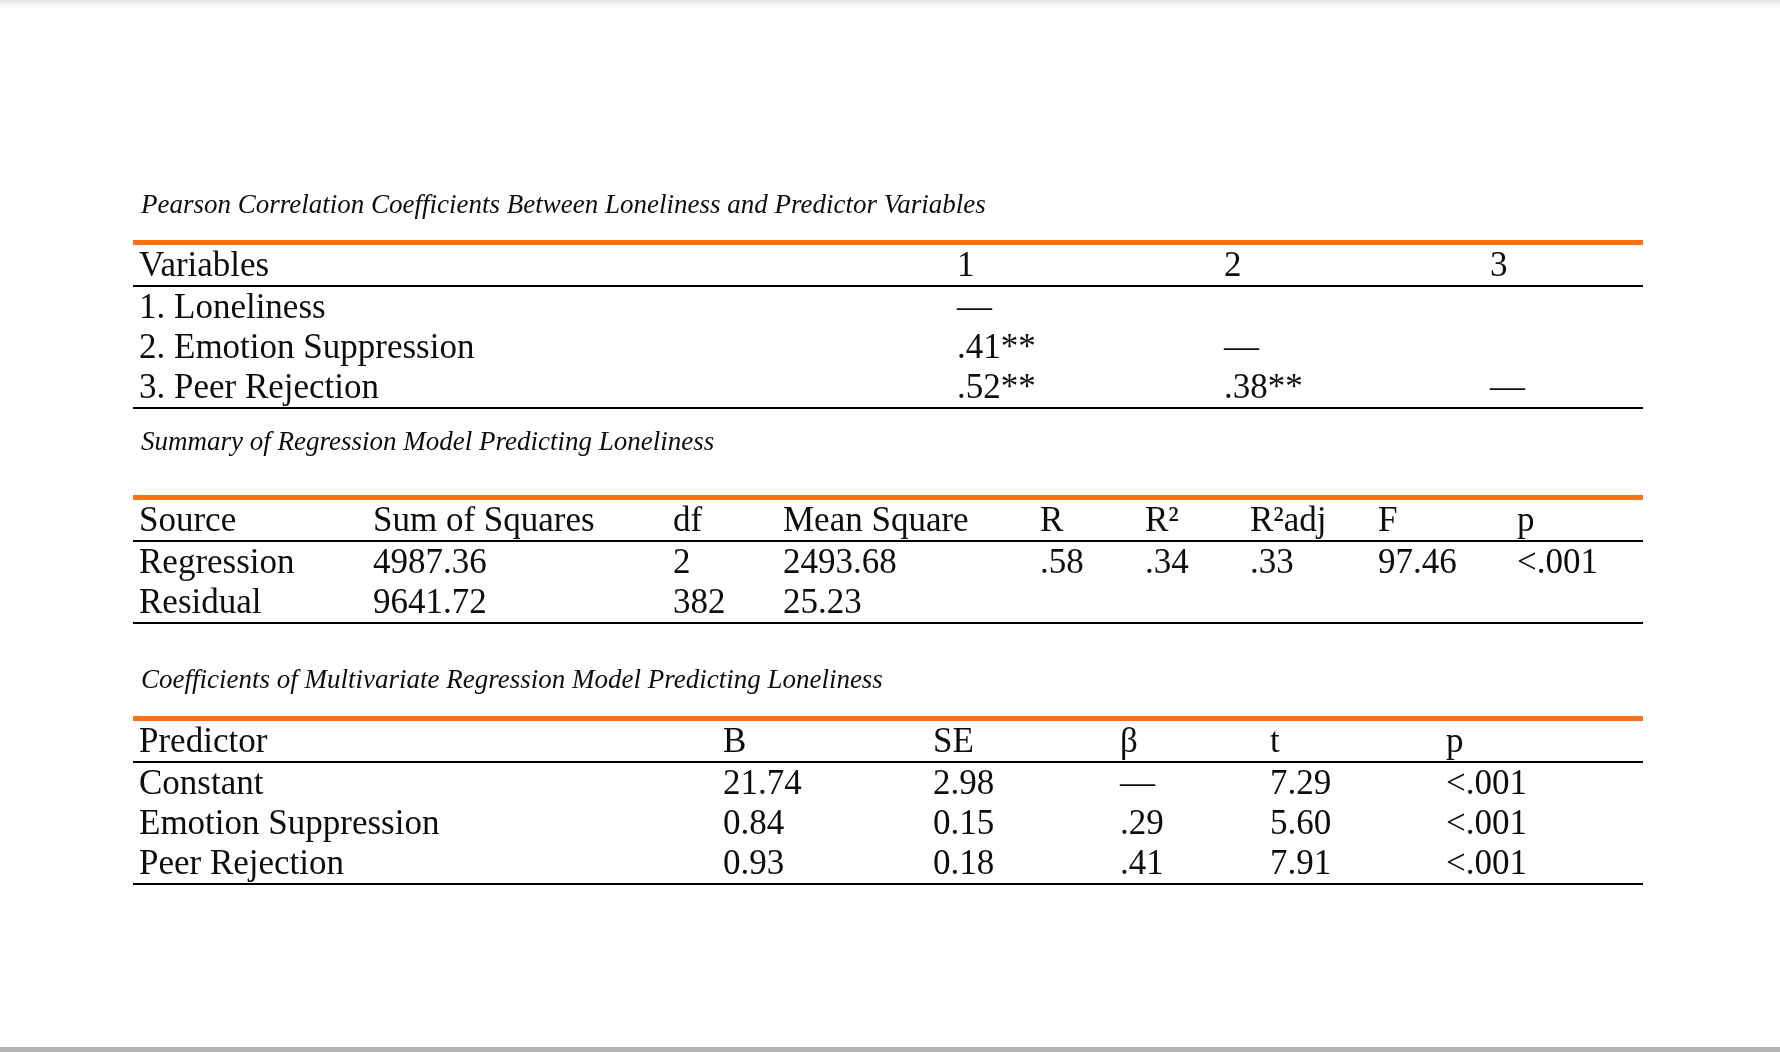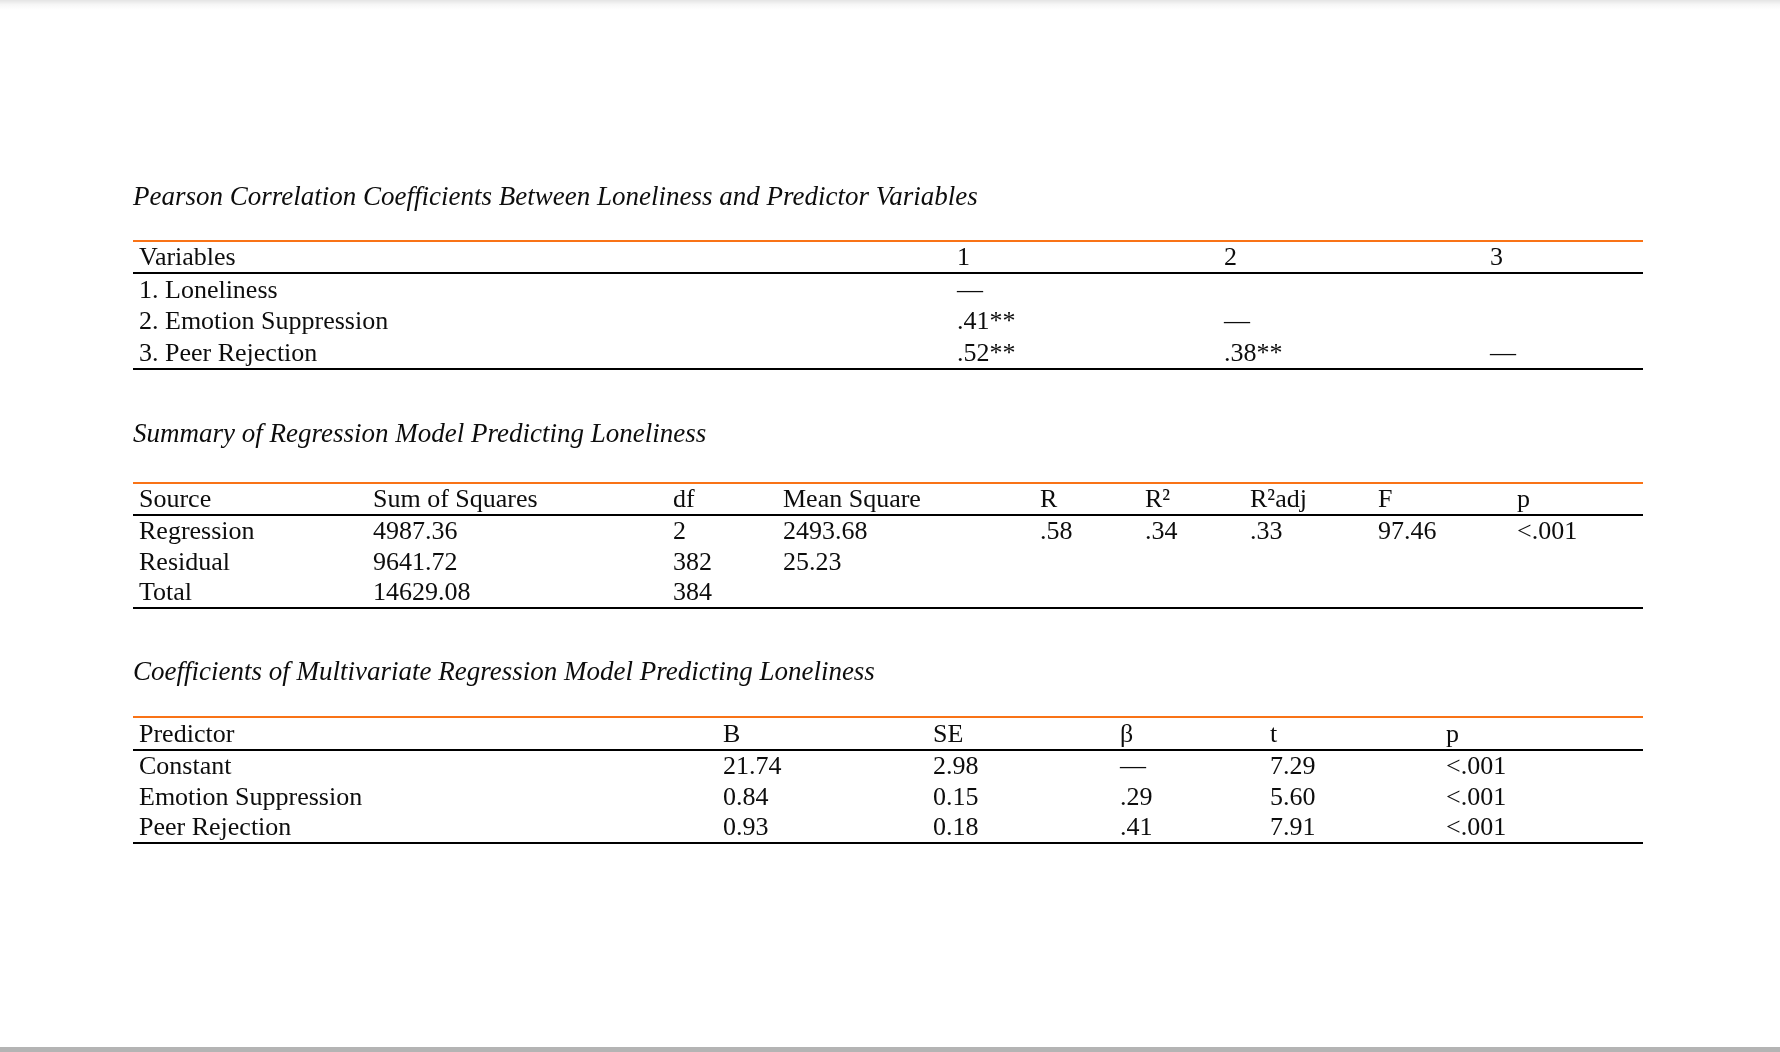--- a/index.html
+++ b/index.html
@@ -23,35 +23,35 @@
   }
   .edge-bottom {
     position: absolute;
     left: 0; bottom: 0;
     width: 100%; height: 5px;
     background: #b4b4b4;
   }
   .tbl-title {
     position: absolute;
     left: 133px;
-    margin: 0;
+    margin: 8px;
     font-style: italic;
     font-weight: normal;
     font-size: 27px;
     line-height: 31px;
     white-space: nowrap;
   }
   table.apa {
     position: absolute;
     left: 133px;
     width: 1510px;
     border-collapse: collapse;
     table-layout: fixed;
-    font-size: 26px;
-    border-top: 2px solid #f97316;
+    font-size: 35px;
+    border-top: 5px solid #f97316;
     border-bottom: 2px solid #000;
   }
   table.apa th, table.apa td {
     font-weight: normal;
     text-align: left;
     vertical-align: middle;
     padding: 0 0 0 2px;
     white-space: nowrap;
     overflow: hidden;
   }
@@ -108,21 +108,21 @@
         <tr style="height: 32px;">
           <td>3. Peer Rejection</td>
           <td>.52**</td>
           <td>.38**</td>
           <td>—</td>
         </tr>
       </tbody>
     </table>
 
   <h2 class="tbl-title" style="top:418px">Summary of Regression Model Predicting Loneliness</h2>
-  <table class="apa" id="t1" style="top:482px">
+  <table class="apa" id="t1" style="top:495px">
       <colgroup>
         <col style="width: 238px;">
         <col style="width: 300px;">
         <col style="width: 110px;">
         <col style="width: 257px;">
         <col style="width: 105px;">
         <col style="width: 105px;">
         <col style="width: 128px;">
         <col style="width: 139px;">
         <col style="width: 128px;">
@@ -156,31 +156,20 @@
           <td>Residual</td>
           <td>9641.72</td>
           <td>382</td>
           <td>25.23</td>
           <td></td>
           <td></td>
           <td></td>
           <td></td>
           <td></td>
         </tr>
-        <tr style="height: 31px;">
-          <td>Total</td>
-          <td>14629.08</td>
-          <td>384</td>
-          <td></td>
-          <td></td>
-          <td></td>
-          <td></td>
-          <td></td>
-          <td></td>
-        </tr>
       </tbody>
     </table>
 
   <h2 class="tbl-title" style="top:656px">Coefficients of Multivariate Regression Model Predicting Loneliness</h2>
   <table class="apa" id="t2" style="top:716px">
       <colgroup>
         <col style="width: 588px;">
         <col style="width: 210px;">
         <col style="width: 187px;">
         <col style="width: 150px;">

